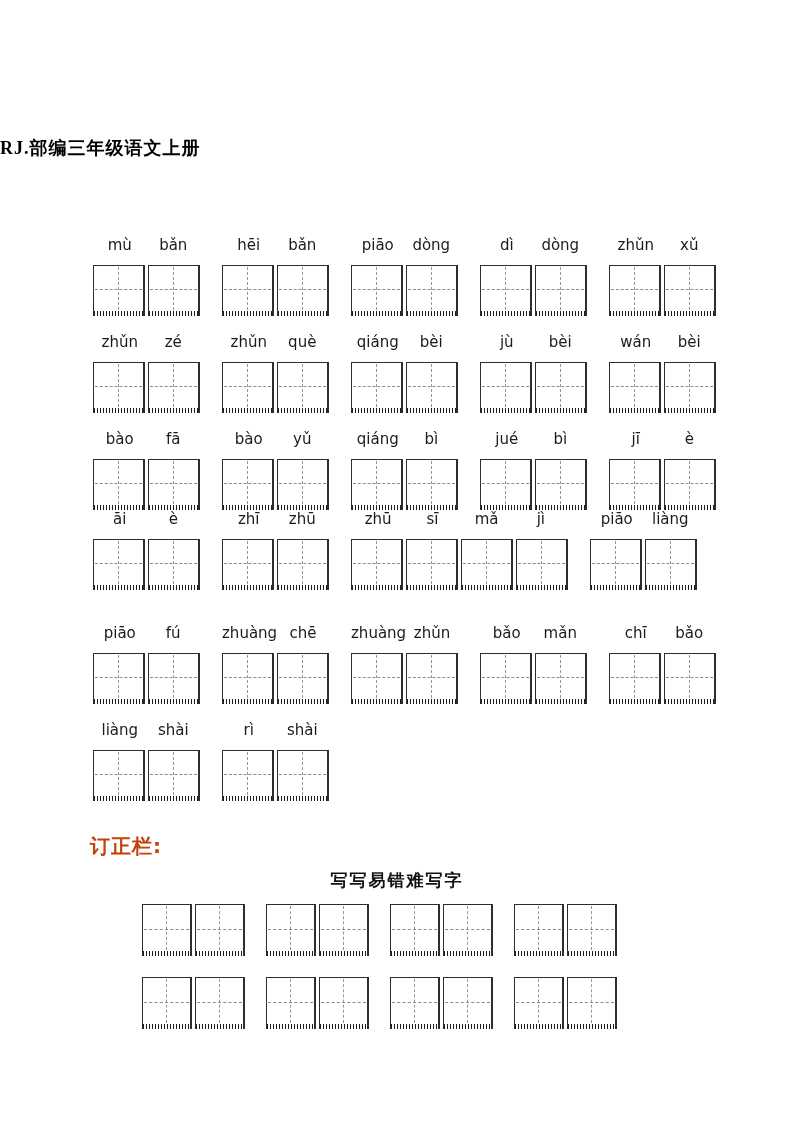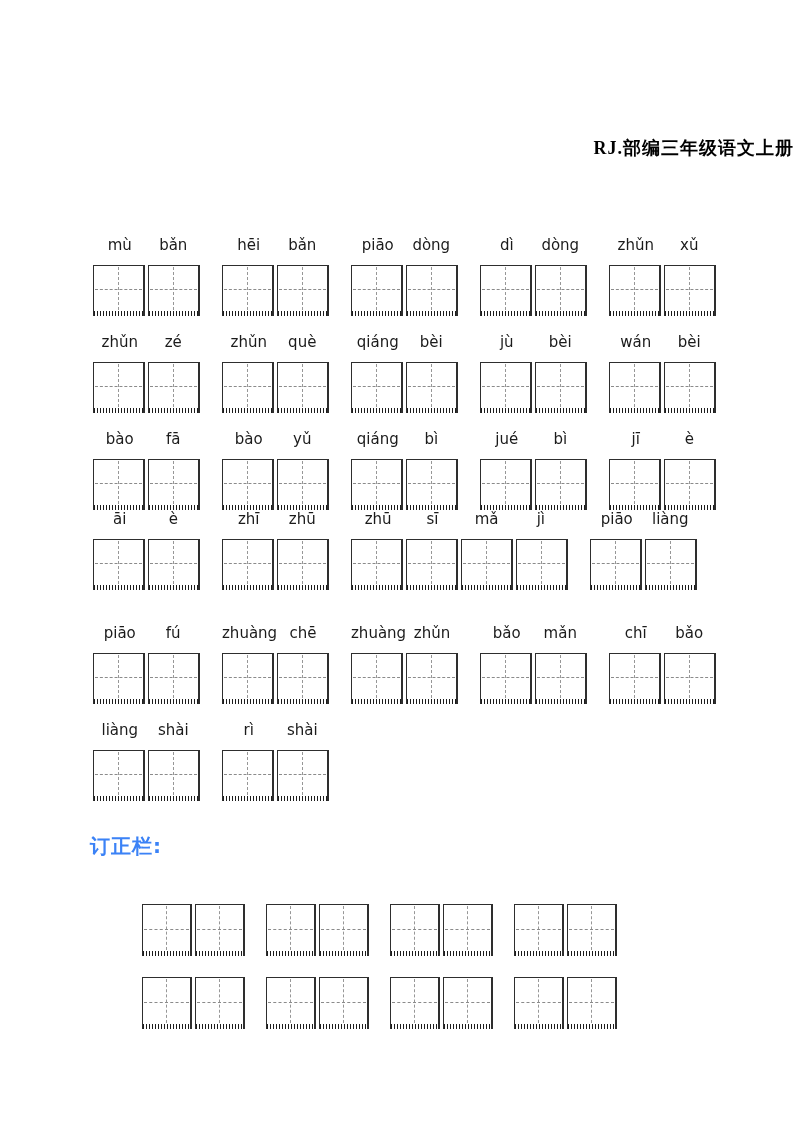--- a/index.html
+++ b/index.html
@@ -1,21 +1,21 @@
 <!DOCTYPE html>
 <html><head>
 <meta charset="utf-8">
 <style>
   html,body{margin:0;padding:0;background:#ffffff;}
   .sheet{
     position:relative;width:794px;height:1122px;background:#ffffff;
     font-family:"DejaVu Sans","Liberation Sans",sans-serif;color:#161616;overflow:hidden;
   }
   .title{
-    position:absolute;top:136px;left:0;width:100%;text-align:right;
+    position:absolute;top:136px;left:0;width:100%;text-align:left;
     font-family:"Liberation Serif","DejaVu Serif",serif;
     font-size:18px;font-weight:bold;letter-spacing:1px;color:#000;
   }
   .subtitle{
     position:absolute;top:183px;left:0;width:100%;text-align:center;
     font-family:"Liberation Serif","DejaVu Serif",serif;
     font-size:17px;font-weight:bold;letter-spacing:1px;color:#000;
   }
   .word-unit{position:absolute;left:93px;}
   .pl-line{display:flex;gap:22px;margin-bottom:11px;}
@@ -33,21 +33,21 @@
     content:"";position:absolute;top:1px;bottom:6px;left:calc(50% - 1px);
     border-left:1px dashed #979797;
   }
   .sq::after{
     content:"";position:absolute;left:1px;right:1px;top:calc(50% - 2px);
     border-top:1px dashed #8b8b8b;
   }
   .grp.sm .sq{width:50px;height:52px;}
   .correction-label{
     position:absolute;top:833px;left:90px;
-    font-size:20px;font-weight:bold;color:#3b82f6;letter-spacing:1px;
+    font-size:20px;font-weight:bold;color:#c2410c;letter-spacing:1px;
   }
   .correction-heading{
     position:absolute;top:869px;left:0;width:100%;text-align:center;
     font-size:17px;font-weight:bold;color:#111;letter-spacing:2px;
   }
   .fix-row{position:absolute;left:142px;display:flex;gap:21px;}
 </style>
 </head>
 <body>
 
@@ -299,20 +299,21 @@
           </div>
           <div class="grp">
             <div class="sq"></div>
             <div class="sq"></div>
           </div>
         </div>
       </div>
     </div>
 
   <div class="correction-label">订正栏:</div>
+  <div class="correction-heading">写写易错难写字</div>
 
   <div id="fixrows">
       <div class="fix-row" style="top: 904px;">
         <div class="grp sm">
           <div class="sq"></div>
           <div class="sq"></div>
         </div>
         <div class="grp sm">
           <div class="sq"></div>
           <div class="sq"></div>

